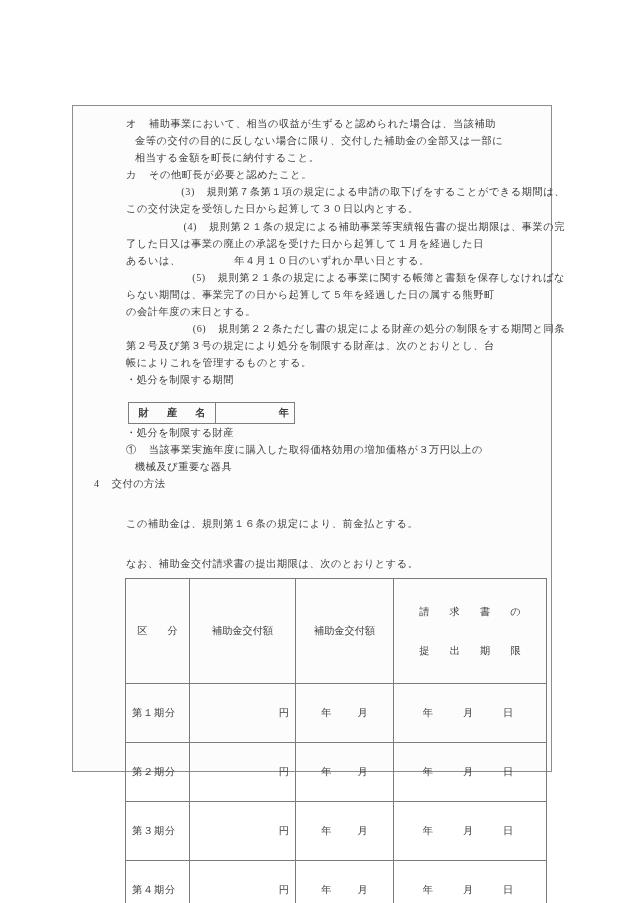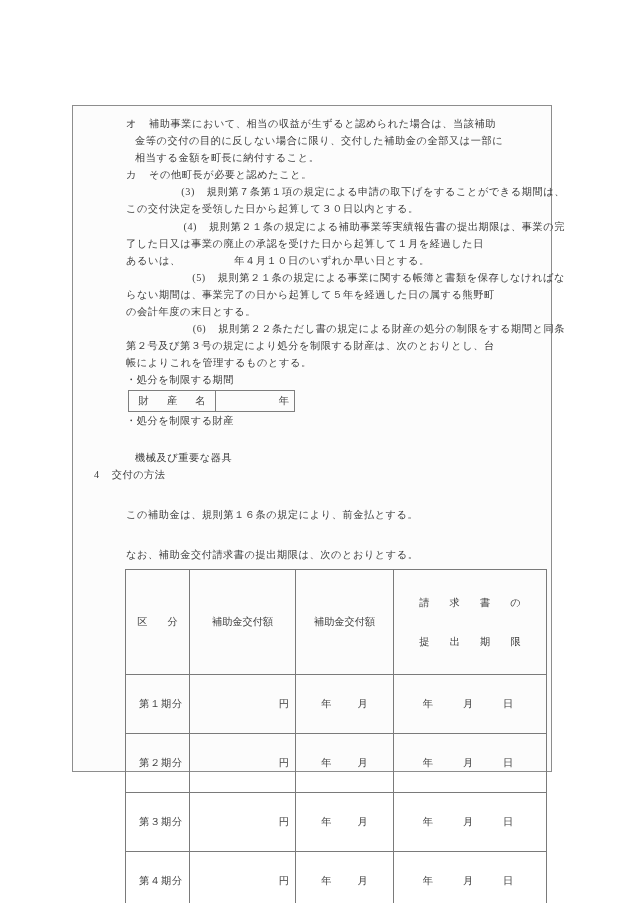--- a/index.html
+++ b/index.html
@@ -47,26 +47,26 @@
 
   
   .ind-kana      { padding-left: 41px; }   
   .ind-kana-cont { padding-left: 50px; }   
   .ind-num       { padding-left: 18px; text-align: right; }   
   .ind-num-cont  { padding-left: 41px; }   
   .ind-sec       { padding-left: 9px; font-family: Liberation Serif, serif; }    
   .ind-sec-cont  { padding-left: 41px; margin-top: 23px; }   
   .ind-bullet    { padding-left: 41px; }   
   .ind-circ      { padding-left: 41px; }   
-  .ind-circ-cont { padding-left: 50px; margin-top: 20px; }   
+  .ind-circ-cont { padding-left: 50px; }   
 
   .marker-gap { display: inline-block; width: 12px; }
 
   
-  #prop-table-wrap { padding-left: 43px; margin-top: 1px; }
+  #prop-table-wrap { padding-left: 43px; margin-top: 13px; font-weight: bold; }
   table.prop {
     border-collapse: collapse;
     table-layout: fixed;
     width: 167px;
   }
   table.prop td {
     border: 1px solid #7e7e7e;
     height: 20px;
     font-size: 10.2px;
     color: #3c3c3c;
@@ -85,21 +85,20 @@
     width: 421px;
   }
   table.sched th, table.sched td {
     border: 1px solid #7a7a7a;
     font-weight: normal;
     font-size: 10.2px;
     color: #3c3c3c;
     white-space: pre;
     font-family: "Liberation Serif", "DejaVu Serif", serif;
     padding: 0 6px;
-    text-align: right;
   }
   table.sched thead th { height: 30px; vertical-align: middle; text-align: center; }
   table.sched tbody td { height: 45px; vertical-align: middle; }
 
   .col-kubun  { width: 64px; }
   .col-gaku   { width: 106px; }
   .col-jiki   { width: 98px; }
   .col-kigen  { width: 153px; }
 
   .th-spaced { letter-spacing: 5px; text-indent: 5px; }
@@ -161,20 +160,21 @@
           <tr>
             <td class="prop-label">財　産　名</td>
             <td class="prop-value">年</td>
           </tr>
         </tbody>
       </table>
     </div>
 
     <div class="line ind-bullet">・処分を制限する財産</div>
 
+    <div class="line ind-circ"><span>①</span><span class="marker-gap"></span><span>当該事業実施年度に購入した取得価格効用の増加価格が３万円以上の</span></div>
     <div class="line ind-circ-cont">機械及び重要な器具</div>
 
     <div class="line ind-sec"><span>4</span><span class="marker-gap"></span><span>交付の方法</span></div>
     <div class="line ind-sec-cont">この補助金は、規則第１６条の規定により、前金払とする。</div>
     <div class="line ind-sec-cont">なお、補助金交付請求書の提出期限は、次のとおりとする。</div>
 
     <div id="sched-wrap">
       <table class="sched">
         <colgroup>
           <col class="col-kubun">

